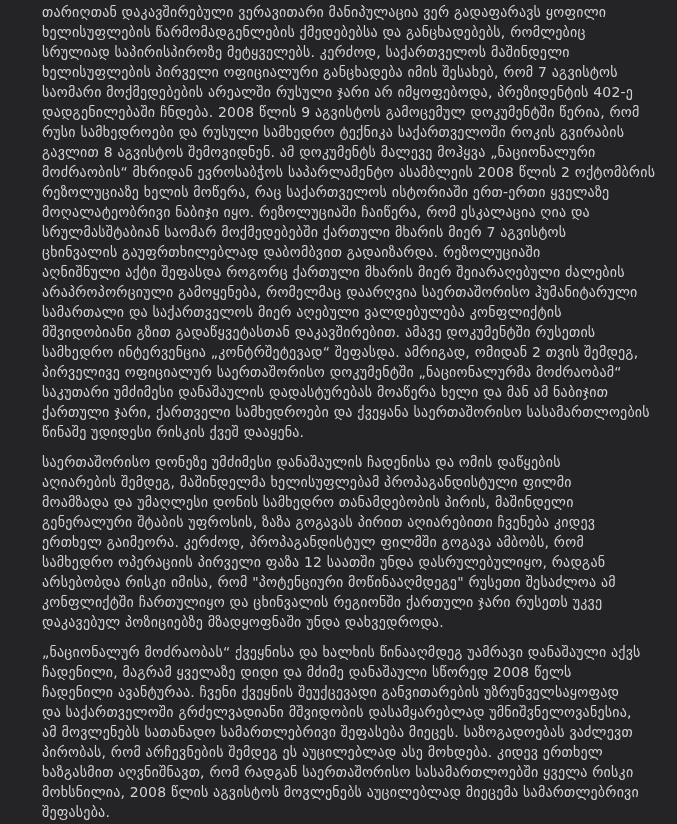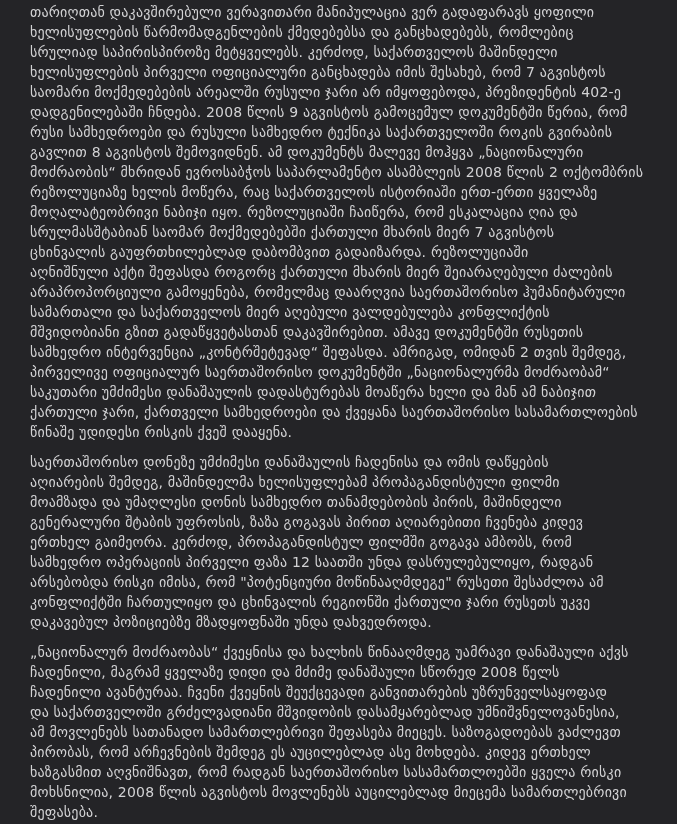--- a/index.html
+++ b/index.html
@@ -9,21 +9,21 @@
   body {
     width: 677px;
     height: 824px;
     overflow: hidden;
     font-family: "DejaVu Sans", sans-serif;
     -webkit-font-smoothing: antialiased;
   }
   .article {
     box-sizing: border-box;
     width: 677px;
-    padding: 2px 8px 0 30px;
+    padding: 2px 8px 0 42px;
   }
   .para {
     margin: 0 0 10px 0;
     font-size: 14px;
     line-height: 20px;
     letter-spacing: 0.2px;
     white-space: pre;
     font-weight: 400;
   }
 </style>

